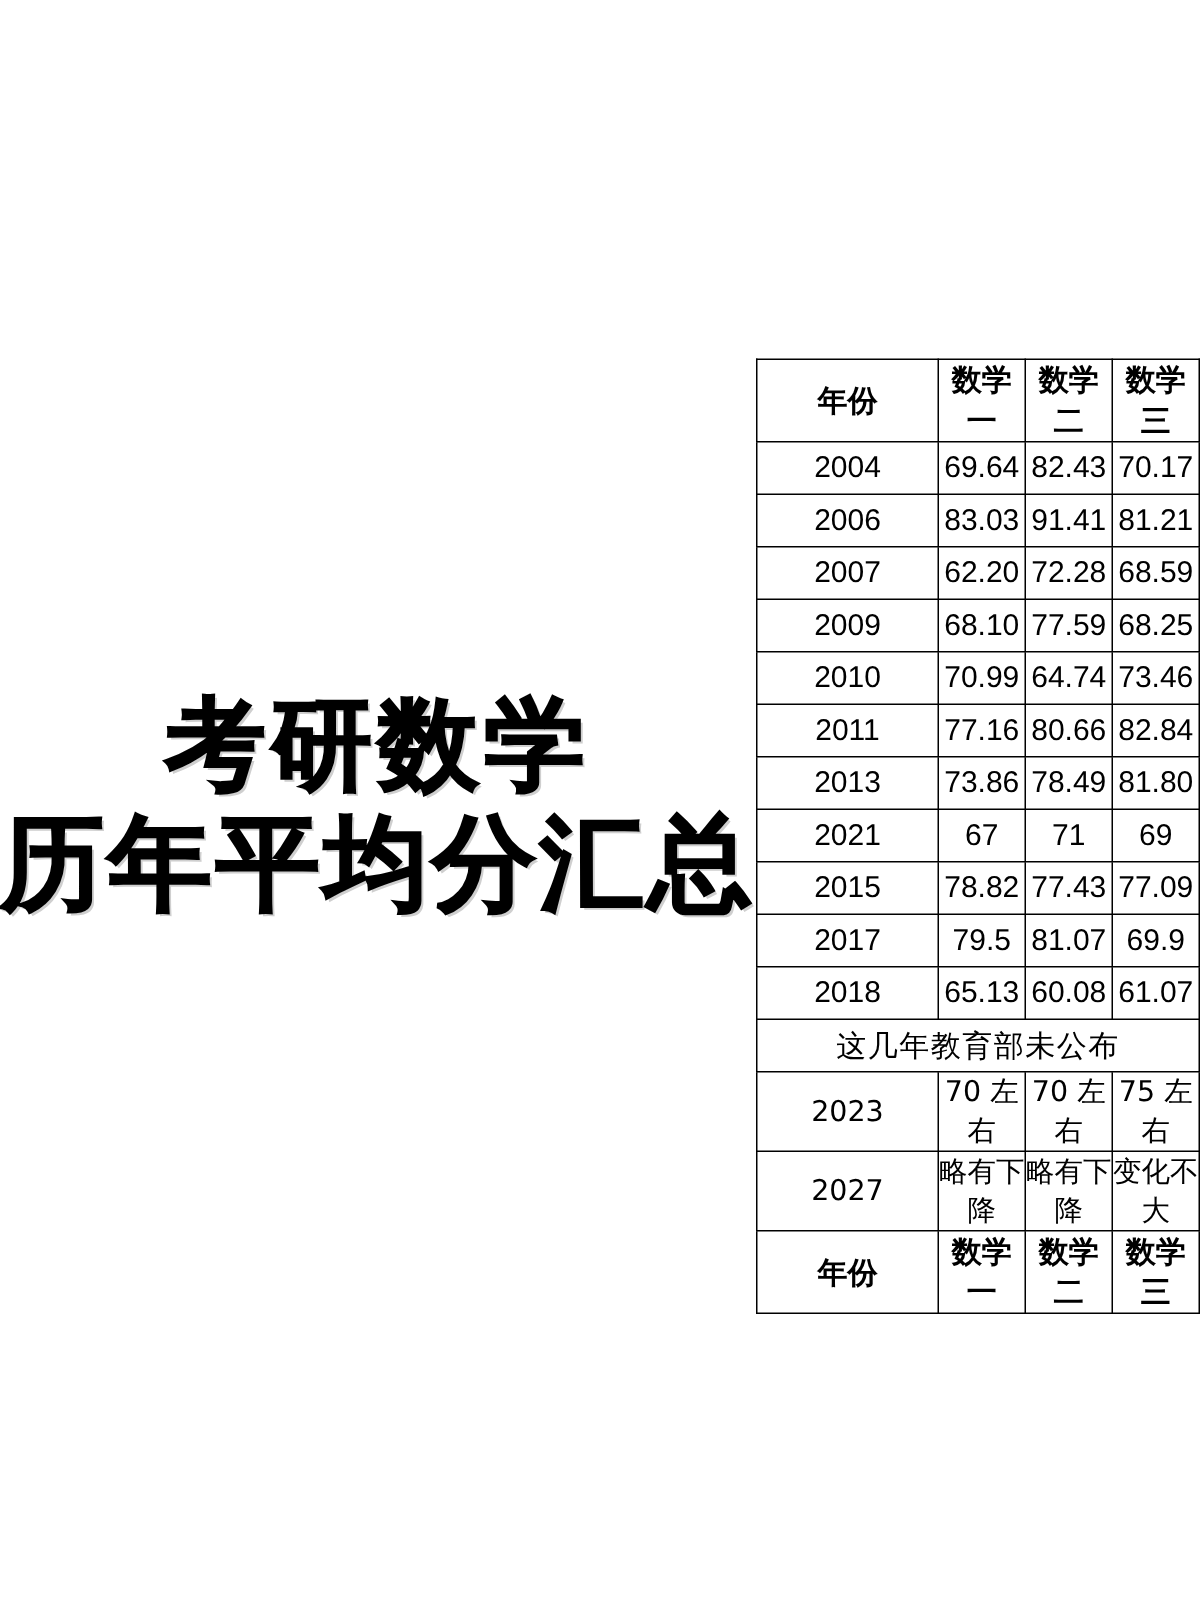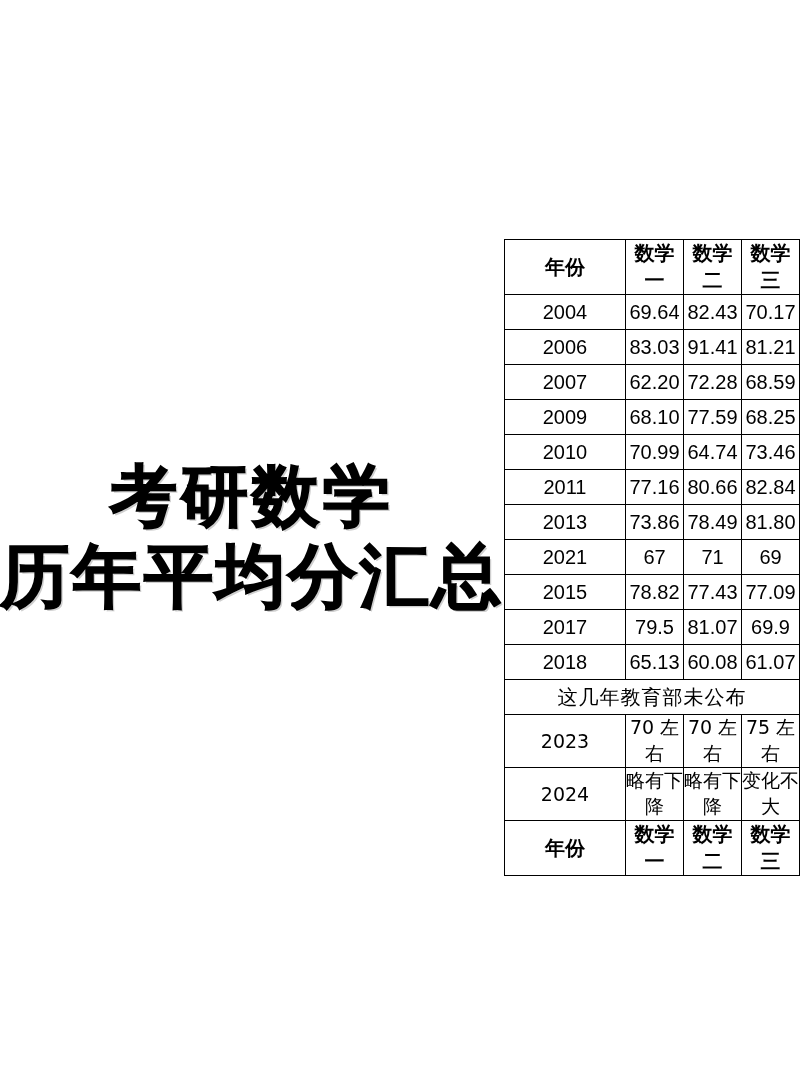--- a/index.html
+++ b/index.html
@@ -175,21 +175,21 @@
           <td colspan="4">这几年教育部未公布</td>
         </tr>
 
         <tr class="cn">
           <td class="year num">2023</td>
           <td>70 左右</td>
           <td>70 左右</td>
           <td>75 左右</td>
         </tr>
         <tr class="cn">
-          <td class="year num">2024</td>
+          <td class="year num">2027</td>
           <td>略有下降</td>
           <td>略有下降</td>
           <td>变化不大</td>
         </tr>
 
         <tr class="footer">
           <td class="year">年份</td>
           <td>数学一</td>
           <td>数学二</td>
           <td>数学三</td>

